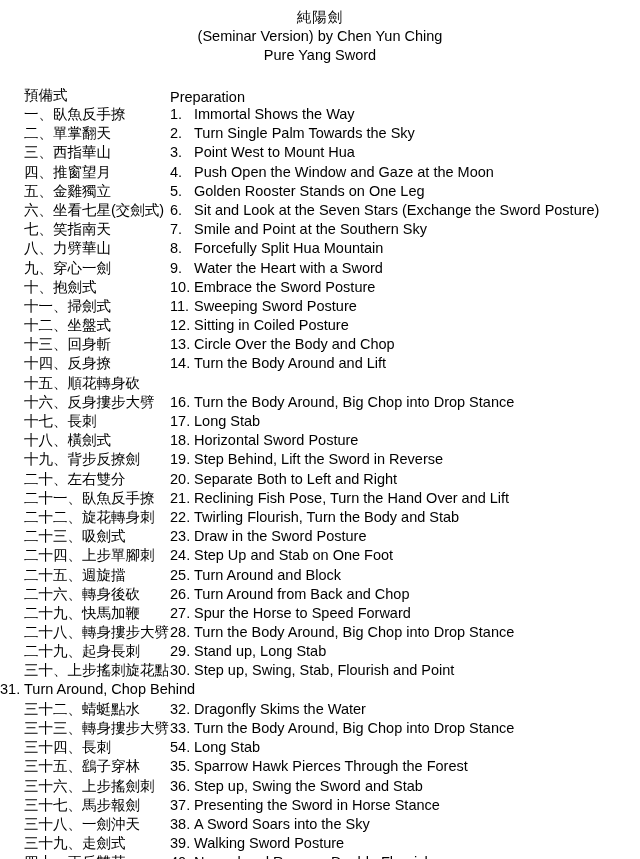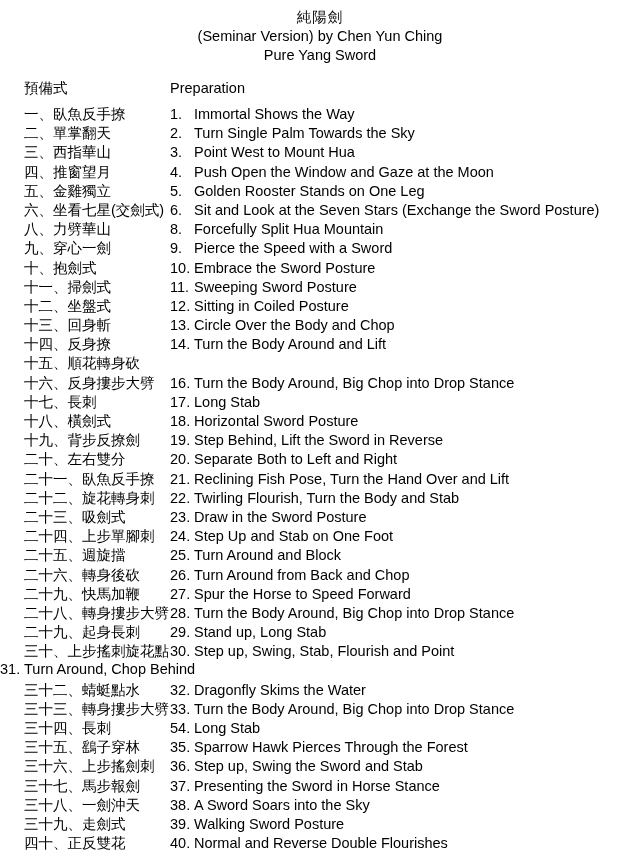--- a/index.html
+++ b/index.html
@@ -63,20 +63,21 @@
   }
   .en-text {
     display: inline-block;
   }
   .heading-row .col-cn,
   .heading-row .col-en {
     font-size: 14.5px;
   }
   .heading-row {
     height: 26px;
+    align-items: flex-end;
   }
 </style>
 </head>
 <body>
 
 <div class="page">
 
   <div class="header">
     <div class="line title-cn">純陽劍</div>
     <div class="line">(Seminar Version) by Chen Yun Ching</div>
@@ -129,31 +130,38 @@
           </div>
         </div>
         <div class="row">
           <div class="col-cn">六、坐看七星(交劍式)</div>
           <div class="col-en">
             <span class="num">6.</span>
             <span class="en-text">Sit and Look at the Seven Stars (Exchange the Sword Posture)</span>
           </div>
         </div>
         <div class="row">
+          <div class="col-cn">七、笑指南天</div>
+          <div class="col-en">
+            <span class="num">7.</span>
+            <span class="en-text">Smile and Point at the Southern Sky</span>
+          </div>
+        </div>
+        <div class="row">
           <div class="col-cn">八、力劈華山</div>
           <div class="col-en">
             <span class="num">8.</span>
             <span class="en-text">Forcefully Split Hua Mountain</span>
           </div>
         </div>
         <div class="row">
           <div class="col-cn">九、穿心一劍</div>
           <div class="col-en">
             <span class="num">9.</span>
-            <span class="en-text">Pierce the Speed with a Sword</span>
+            <span class="en-text">Water the Heart with a Sword</span>
           </div>
         </div>
         <div class="row">
           <div class="col-cn">十、抱劍式</div>
           <div class="col-en">
             <span class="num">10.</span>
             <span class="en-text">Embrace the Sword Posture</span>
           </div>
         </div>
         <div class="row">

